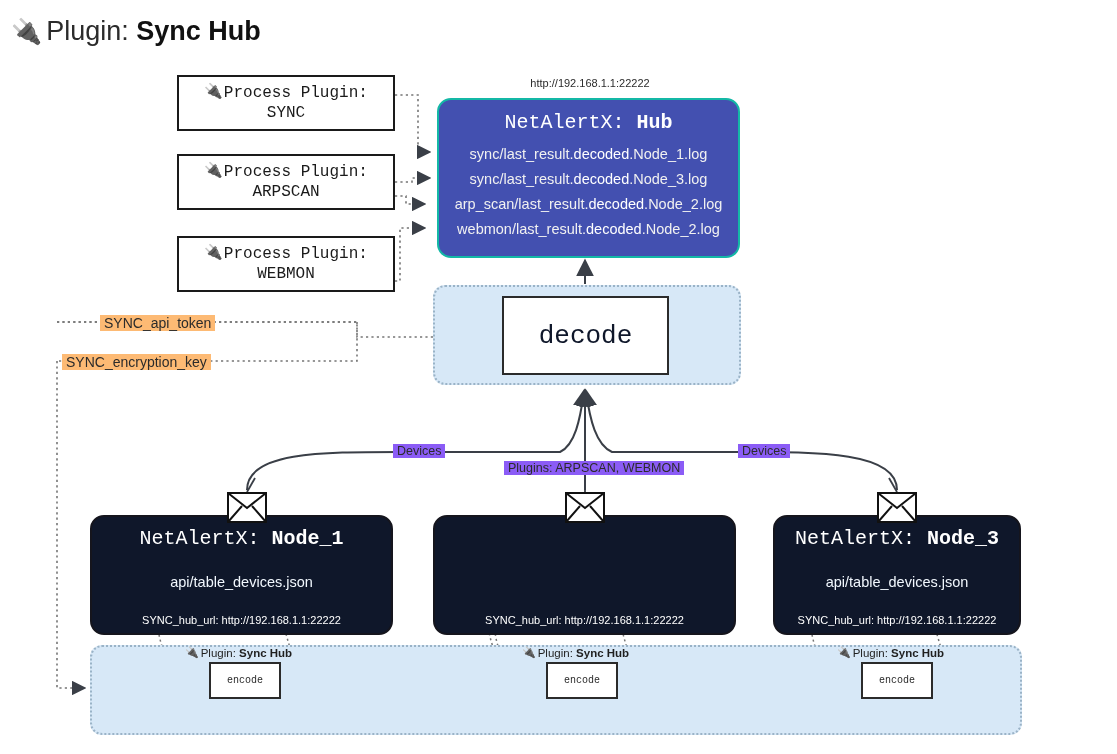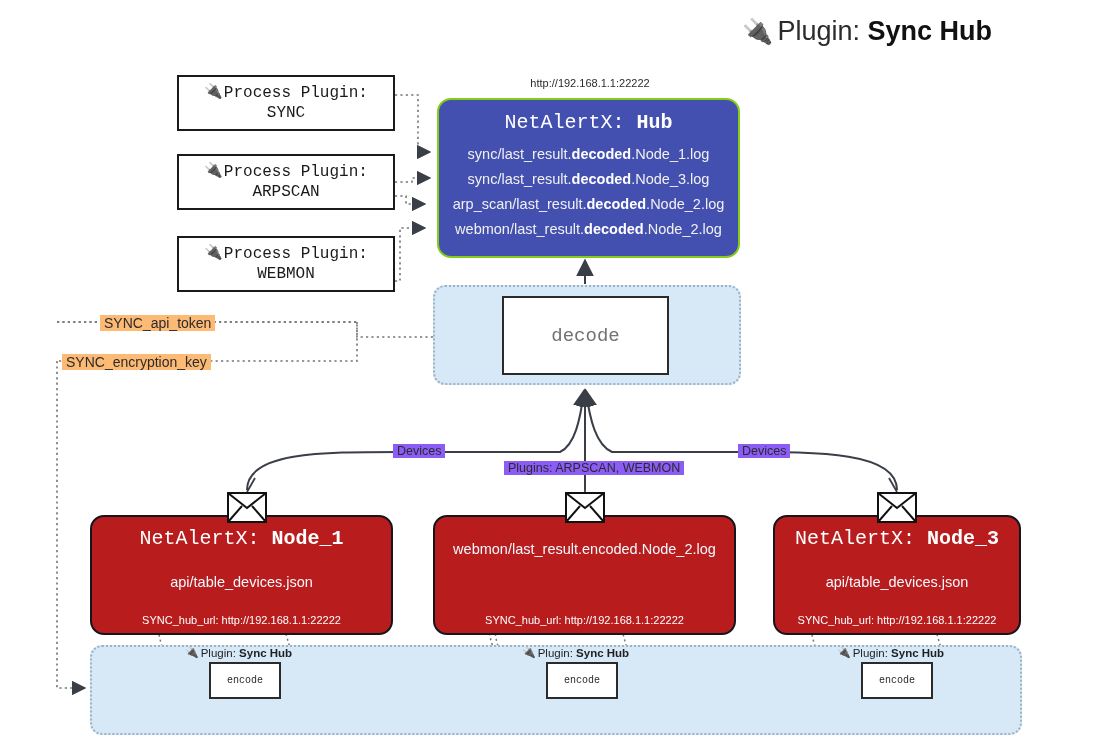--- a/index.html
+++ b/index.html
@@ -10,21 +10,21 @@
     color:#1f1f1f;
     overflow:hidden;
     position:relative;
   }
   #stage{position:absolute;left:0;top:0;width:1117px;height:754px;}
   #edges{position:absolute;left:0;top:0;width:1117px;height:754px;pointer-events:none;}
 
   
   .page-title{
     position:absolute;left:0;top:16px;width:992px;
-    text-align:right;font-size:27px;color:#2b2b2b;
+    text-align:left;font-size:27px;color:#2b2b2b;padding-left:11px;
   }
   .page-title .plug{font-size:25px;margin-right:4px;}
   .page-title .strong{font-weight:bold;color:#111;}
 
   .hub-url{
     position:absolute;left:440px;top:77px;width:300px;text-align:center;
     font-size:11px;color:#2b2b2b;
   }
 
   
@@ -39,47 +39,47 @@
   .proc-box .l1{display:flex;align-items:center;white-space:nowrap;}
   .proc-box .l1 .plug{font-size:15px;margin-right:1px;}
   .proc-box .l2{white-space:nowrap;}
   #proc0{left:177px;top:75px;}
   #proc1{left:177px;top:154px;}
   #proc2{left:177px;top:236px;}
 
   
   .hub{
     position:absolute;left:437px;top:98px;width:303px;height:160px;
-    background:#4350b0;border:2px solid #84cc16;border-radius:14px;
+    background:#4350b0;border:2px solid #14b8a6;border-radius:14px;
     box-sizing:border-box;
   }
   .hub-title{
     text-align:center;color:#fff;font-size:20px;margin-top:11px;
     font-family:"Liberation Mono","DejaVu Sans Mono",monospace;
   }
   .hub-title .b{font-weight:bold;}
   .hub-logs{margin-top:8px;}
   .hub-logs .log{
     color:#f1f1f1;font-size:14.5px;line-height:25px;
     text-align:center;white-space:nowrap;
   }
-  .hub-logs .log b{color:#ffffff;font-weight:bold;}
+  .hub-logs .log b{color:#ffffff;font-weight:normal;}
 
   
   .decode-wrap{
     position:absolute;left:433px;top:285px;width:308px;height:100px;
     background:#d7e8f7;border:2px dotted #9ab3c7;border-radius:12px;
     box-sizing:border-box;
   }
   .decode-box{
     position:absolute;left:502px;top:296px;width:167px;height:79px;
     background:#ffffff;border:2px solid #2b2b2b;box-sizing:border-box;
     display:flex;align-items:center;justify-content:center;
     font-family:"Liberation Mono","DejaVu Sans Mono",monospace;
-    font-size:19px;color:#737373;
+    font-size:26px;color:#0f172a;
   }
 
   
   .token-label{
     position:absolute;font-size:14px;color:#2b2b2b;background:#fdba74;
     padding:0 4px;white-space:nowrap;
   }
   #tok-api{left:100px;top:315px;}
   #tok-enc{left:62px;top:354px;}
 
@@ -88,21 +88,21 @@
     position:absolute;font-size:12.5px;color:#2b2b2b;background:#8b5cf6;
     padding:0 4px;white-space:nowrap;
   }
   #lbl-dev-l{left:393px;top:444px;}
   #lbl-dev-r{left:738px;top:444px;}
   #lbl-plugins{left:504px;top:461px;}
 
   
   .node{
     position:absolute;width:303px;height:120px;
-    background:#b91c1c;border:2px solid #15151d;border-radius:14px;
+    background:#0f172a;border:2px solid #15151d;border-radius:14px;
     box-sizing:border-box;
   }
   .node.n3{width:248px;}
   #node0{left:90px;top:515px;}
   #node1{left:433px;top:515px;}
   #node2{left:773px;top:515px;}
   .node-title{
     text-align:center;color:#ffffff;font-size:20px;margin-top:10px;
     font-family:"Liberation Mono","DejaVu Sans Mono",monospace;
   }
@@ -262,21 +262,20 @@
       <span class="b">Node_1</span>
     </div>
     <div class="node-lines">
       <div class="nl">api/table_devices.json</div>
     </div>
     <div class="node-foot">SYNC_hub_url: http://192.168.1.1:22222</div>
   </div>
 
   <div class="node" id="node1">
     <div class="node-lines">
-      <div class="nl">webmon/last_result.encoded.Node_2.log</div>
     </div>
     <div class="node-foot">SYNC_hub_url: http://192.168.1.1:22222</div>
   </div>
 
   <div class="node n3" id="node2">
     <div class="node-title">
       <span>NetAlertX:</span>
       <span class="b">Node_3</span>
     </div>
     <div class="node-lines">

